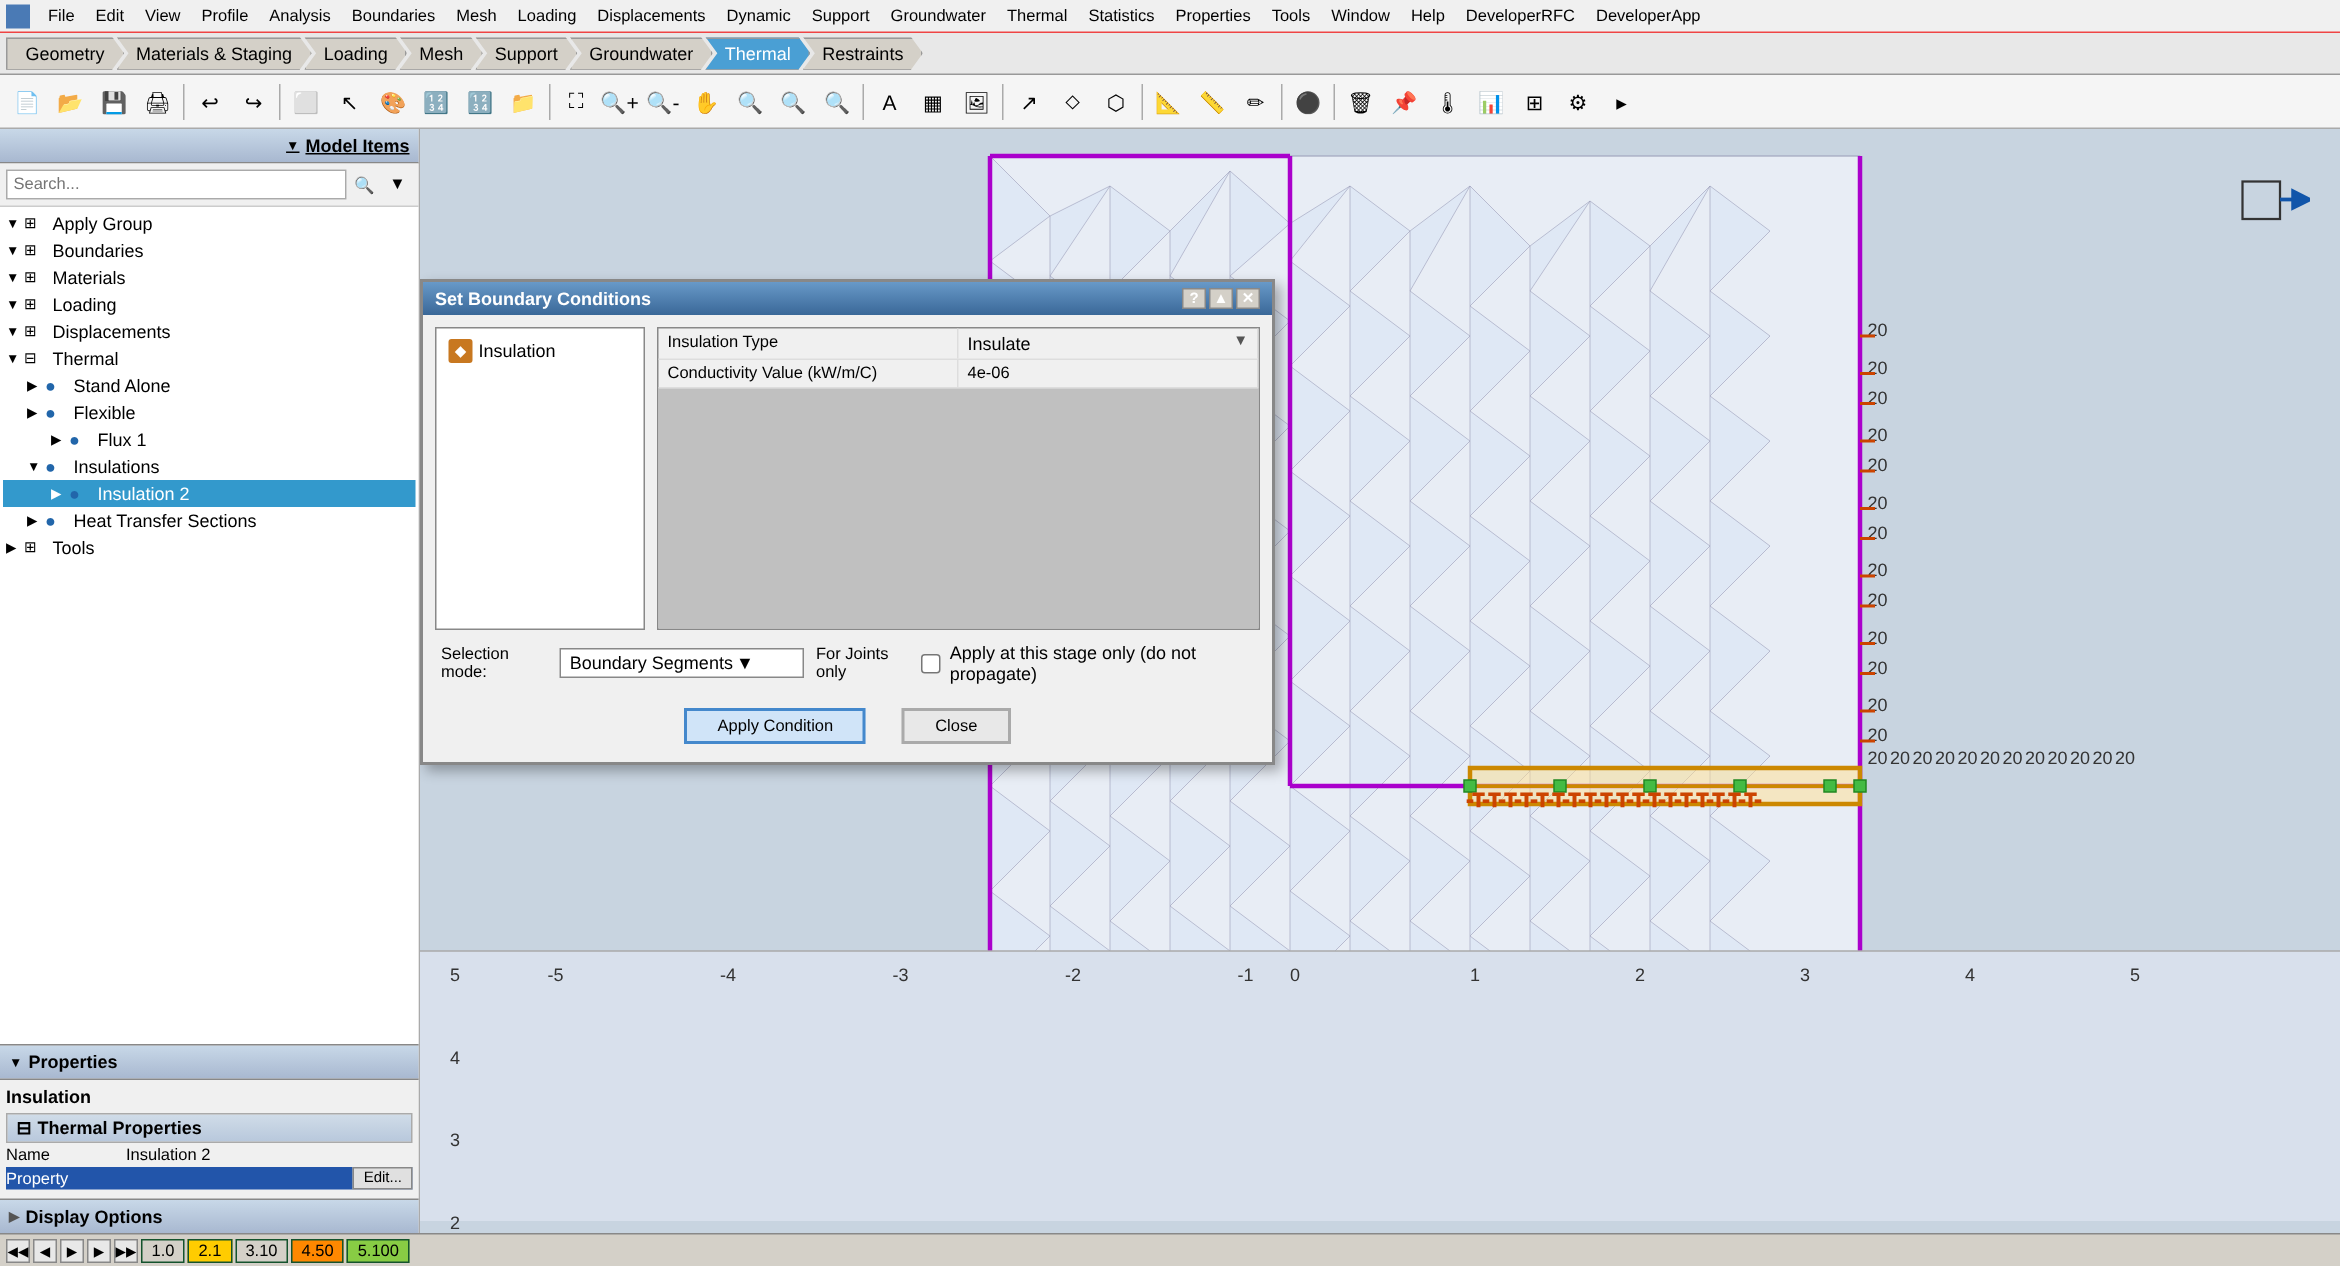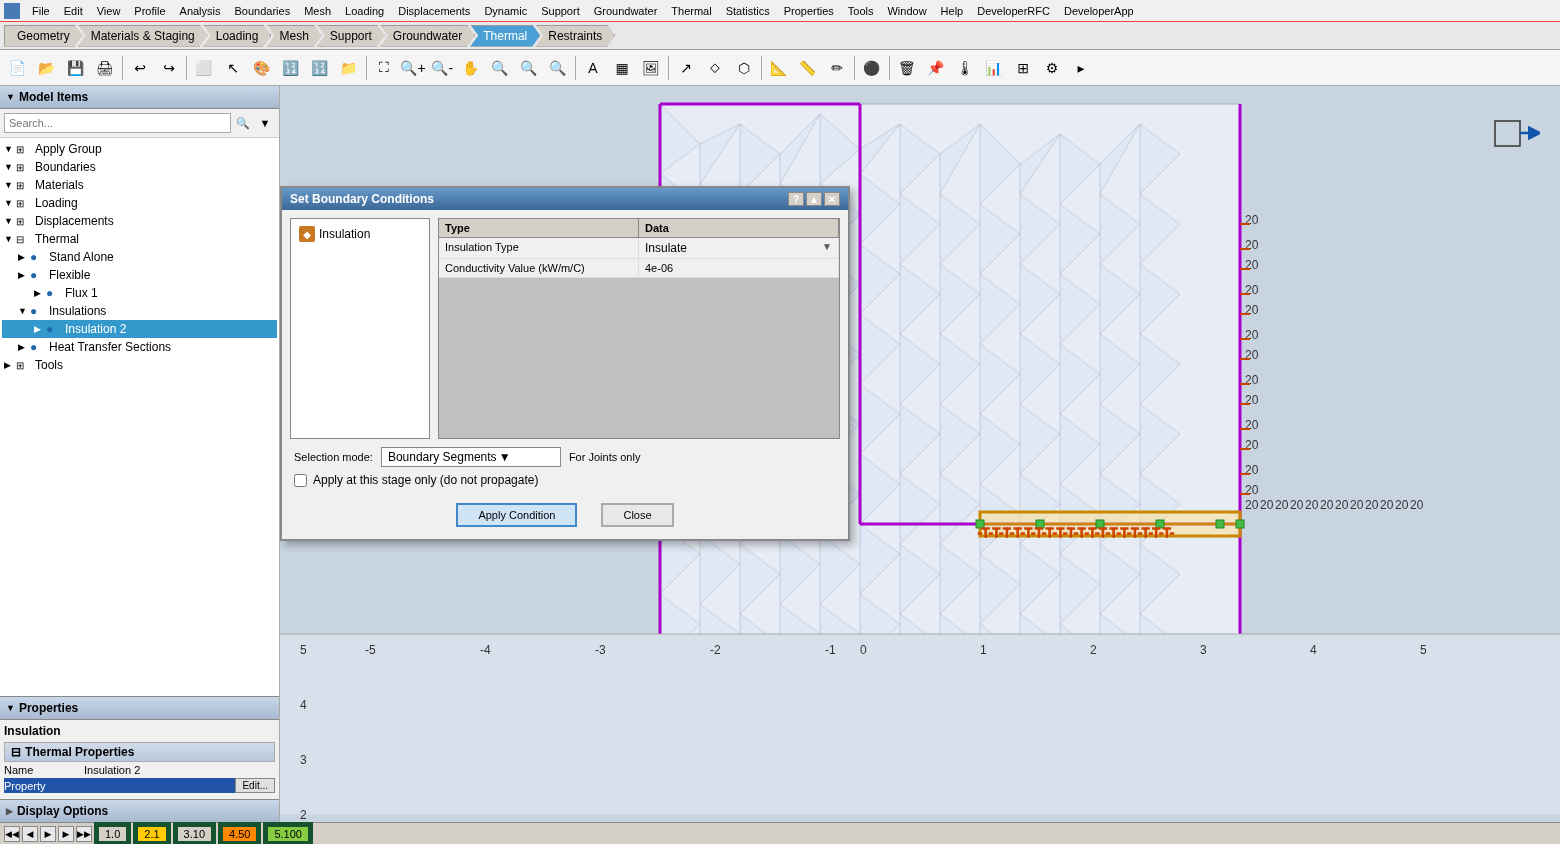--- a/index.html
+++ b/index.html
@@ -45,21 +45,21 @@
     
     #left-panel {
       width: 280px; min-width: 280px; display: flex; flex-direction: column;
       background: #f0f0f0; border-right: 1px solid #aaa;
     }
 
     
     #model-items-header {
       background: linear-gradient(to bottom, #c8d8e8, #a8b8d0);
       padding: 4px 6px; font-weight: bold; font-size: 11px;
-      border-bottom: 1px solid #888; display: flex; align-items: center; justify-content: flex-start;
+      border-bottom: 1px solid #888; display: flex; align-items: center; justify-content: flex-end; text-decoration: underline;
     }
     #model-items-header::before { content: '▼'; margin-right: 4px; font-size: 9px; }
 
     #search-bar { display: flex; align-items: center; padding: 4px; gap: 2px; background: #f0f0f0; border-bottom: 1px solid #ccc; }
     #search-input { flex: 1; height: 20px; border: 1px solid #aaa; padding: 0 4px; font-size: 11px; }
 
     #tree-area { flex: 1; overflow-y: auto; background: white; padding: 2px; }
     .tree-item { display: flex; align-items: center; padding: 2px 2px; cursor: pointer; white-space: nowrap; }
     .tree-item.selected { background: #3399cc; color: white; }
     .tree-indent-0 { padding-left: 2px; }
@@ -140,21 +140,21 @@
 
     #conditions-table { flex: 1; border: 1px solid #888; }
     .cond-header-row { display: flex; background: #d4d0c8; border-bottom: 1px solid #888; }
     .cond-header-cell { flex: 1; padding: 3px 6px; font-weight: bold; border-right: 1px solid #888; font-size: 11px; }
     .cond-data-row { display: flex; border-bottom: 1px solid #ddd; }
     .cond-cell { flex: 1; padding: 3px 6px; border-right: 1px solid #ddd; font-size: 11px; }
     .cond-cell.with-dropdown { display: flex; align-items: flex-start; justify-content: space-between; }
     .dropdown-arrow { font-size: 10px; color: #555; }
     .cond-gray-area { background: #c0c0c0; height: 160px; }
 
-    #dialog-bottom { display: flex; flex-direction: column; gap: 6px; padding: 0 4px; }
+    #dialog-bottom { display: flex; flex-direction: row; gap: 6px; padding: 0 4px; }
     #selection-mode-row { display: flex; align-items: center; gap: 8px; }
     .selection-label { font-size: 11px; }
     .selection-dropdown {
       display: flex; align-items: center; gap: 2px; border: 1px solid #888; background: white;
       padding: 2px 6px; font-size: 11px; width: 180px;
     }
     .for-joints { font-size: 11px; }
 
     #apply-checkbox-row { display: flex; align-items: center; gap: 6px; }
     #apply-checkbox-row input { cursor: pointer; }
@@ -166,21 +166,21 @@
     }
     .dialog-btn.primary { background: #d0e4f8; border-color: #4488cc; }
 
     
     #status-bar {
       display: flex; align-items: center; height: 22px; background: #d4d0c8;
       border-top: 1px solid #888; padding: 0 4px; gap: 2px;
     }
     .nav-btn { width: 16px; height: 16px; display: flex; align-items: center; justify-content: center; cursor: pointer; border: 1px solid #888; background: #e8e8e8; font-size: 9px; }
     .stage-badge {
-      padding: 1px 6px; font-size: 11px; border: 5px solid #14532d; cursor: pointer;
+      padding: 1px 6px; font-size: 11px; border: 1px solid #14532d; cursor: pointer;
     }
     .stage-badge.yellow { background: #ffcc00; }
     .stage-badge.orange { background: #ff8800; }
     .stage-badge.green { background: #88cc44; }
 
     
     #mesh-svg { position: absolute; top: 0; left: 0; width: 100%; height: 100%; }
 
     
     #view-compass {
@@ -671,24 +671,20 @@
           <div id="dialog-panels">
 
             <div id="insulation-list">
               <div class="insulation-item">
                 <span class="insulation-icon" style="background:#c87820;font-size:10px;display:flex;align-items:center;justify-content:center;color:white;">◆</span>
                 <span>Insulation</span>
               </div>
             </div>
 
             <div id="conditions-table">
-              <div class="cond-header-row">
-                <div class="cond-header-cell">Type</div>
-                <div class="cond-header-cell">Data</div>
-              </div>
               <div class="cond-data-row">
                 <div class="cond-cell">Insulation Type</div>
                 <div class="cond-cell with-dropdown">
                   <span>Insulate</span>
                   <span class="dropdown-arrow">▼</span>
                 </div>
               </div>
               <div class="cond-data-row">
                 <div class="cond-cell">Conductivity Value (kW/m/C)</div>
                 <div class="cond-cell">4e-06</div>

